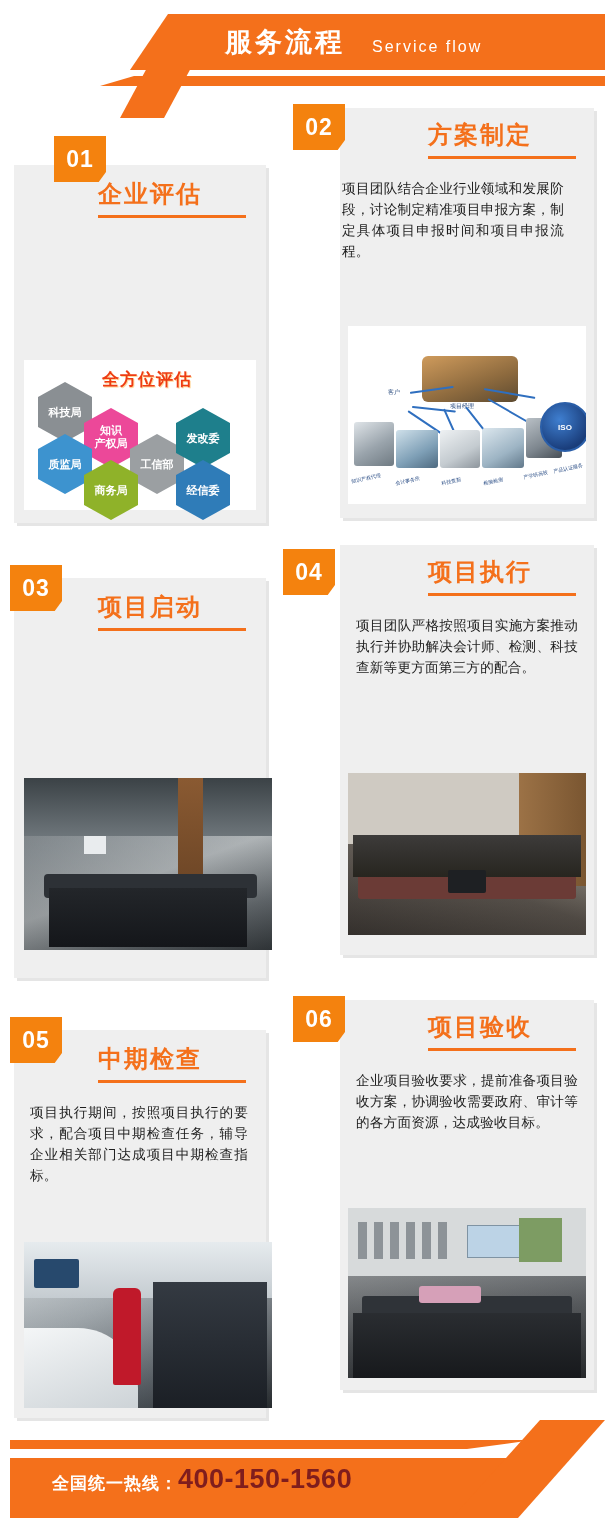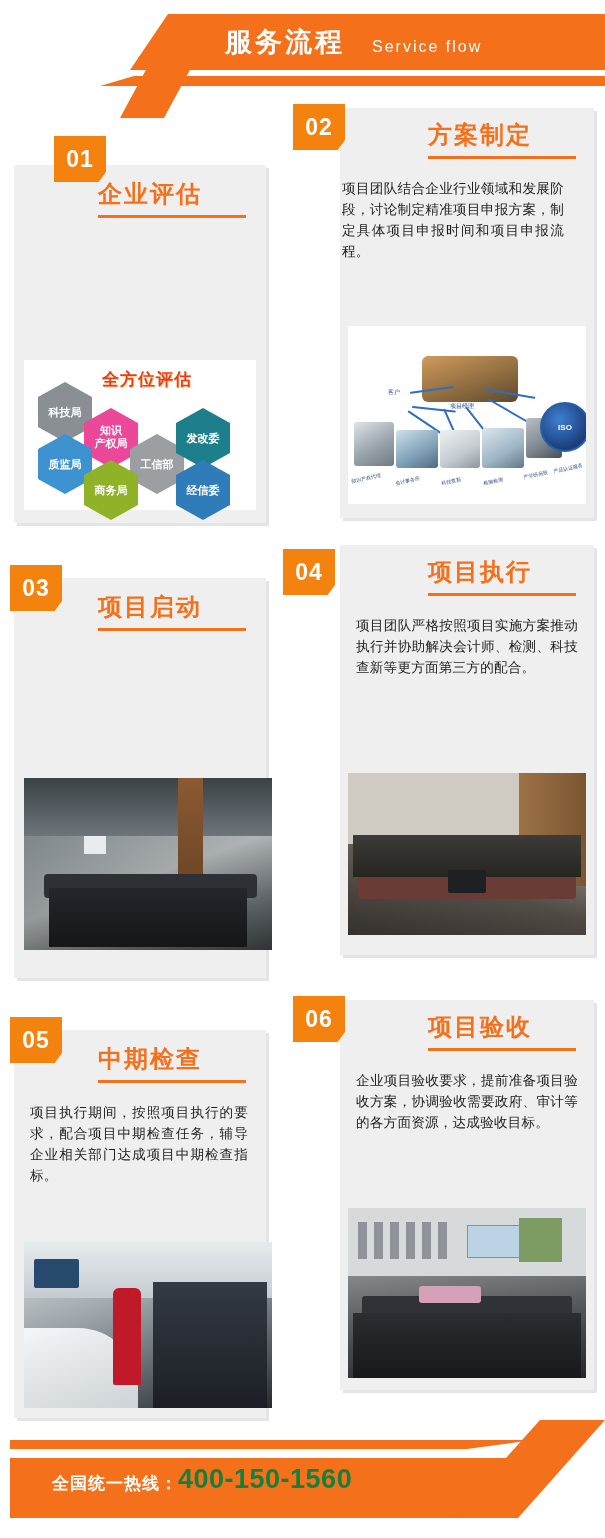--- a/index.html
+++ b/index.html
@@ -135,21 +135,21 @@
     position:absolute;left:452px;top:0px;width:153px;height:98px;
     background:#F4701B;
     clip-path:polygon(88px 0,153px 0,66px 98px,0 98px);
   }
   .ft-text{
     position:absolute;left:52px;top:52px;
     font-size:17px;font-weight:bold;color:#fff;letter-spacing:1px;
   }
   .ft-phone{
     position:absolute;left:178px;top:44px;
-    font-size:27px;font-weight:bold;color:#15803d;letter-spacing:.5px;
+    font-size:27px;font-weight:bold;color:#7f1d1d;letter-spacing:.5px;
   }
 </style>
 </head>
 <body>
 
 <div class="page">
 
   <div class="header">
     <div class="hdr-wedge"></div>
     <div class="hdr-band"></div>

